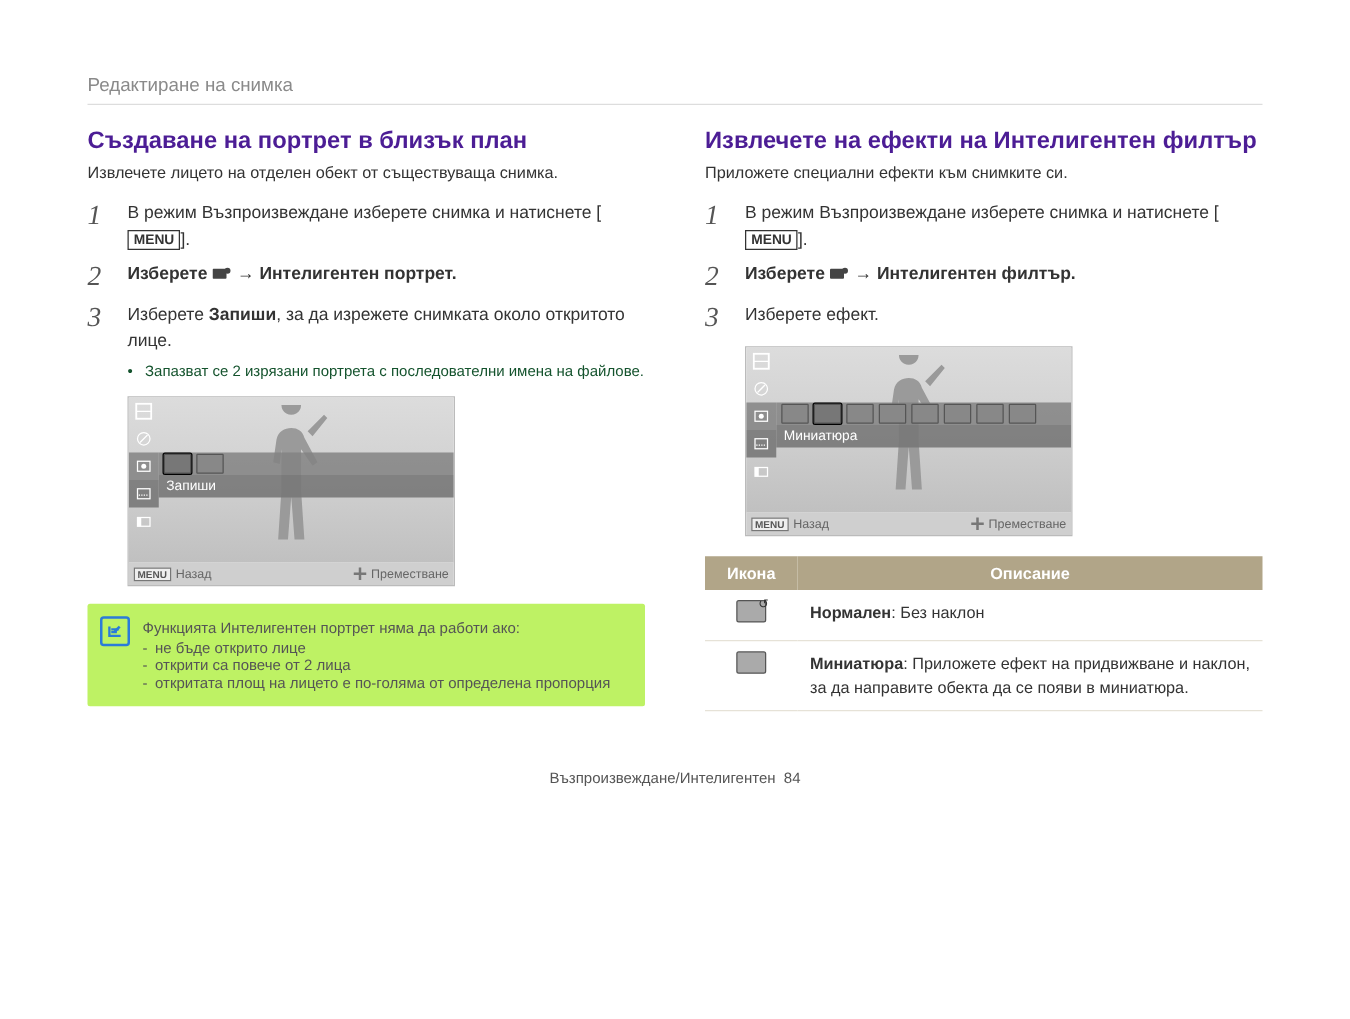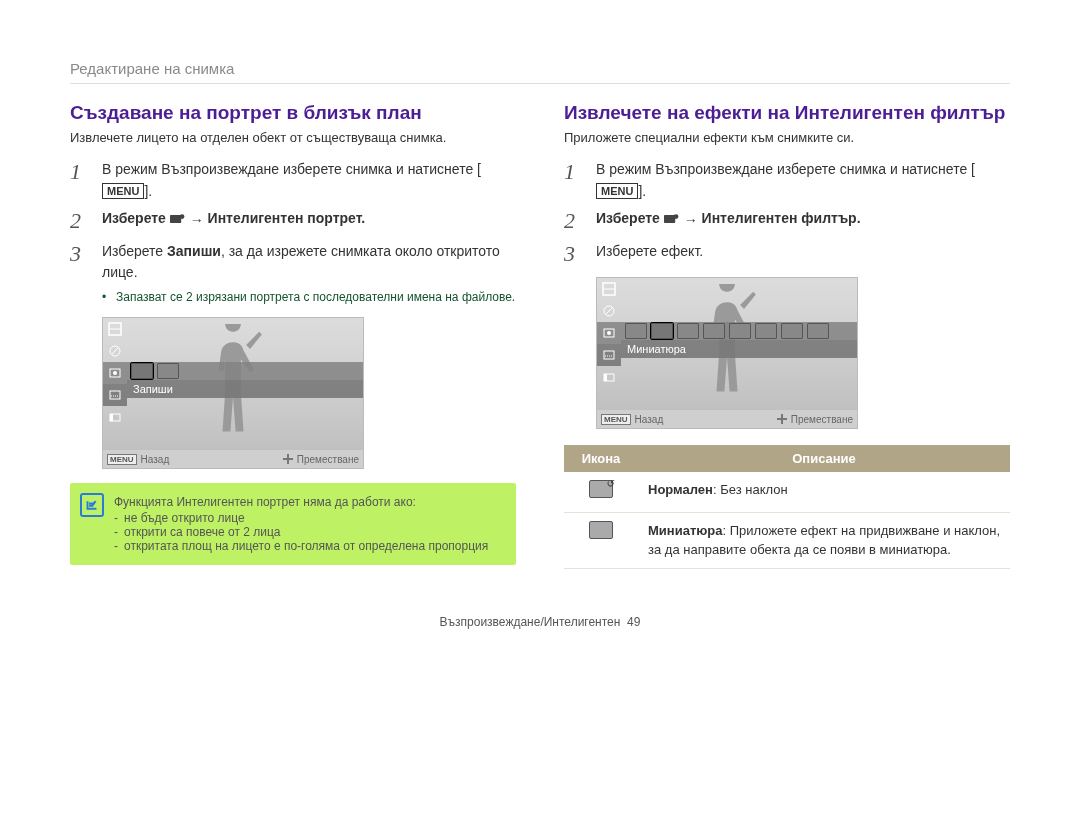--- a/index.html
+++ b/index.html
@@ -488,15 +488,15 @@
             <td style="text-align:center"><span class="tbl-icon"></span></td>
             <td><b>Миниатюра</b><span>: Приложете ефект на придвижване и наклон, за да направите обекта да се появи в миниатюра.</span></td>
           </tr>
         </tbody>
       </table>
 
     </div>
   </div>
 
   <div class="footer">
-    <span>Възпроизвеждане/Интелигентен</span>&nbsp;&nbsp;<span>49</span>
+    <span>Възпроизвеждане/Интелигентен</span>&nbsp;&nbsp;<span>84</span>
   </div>
 </div>
 
 </body></html>

